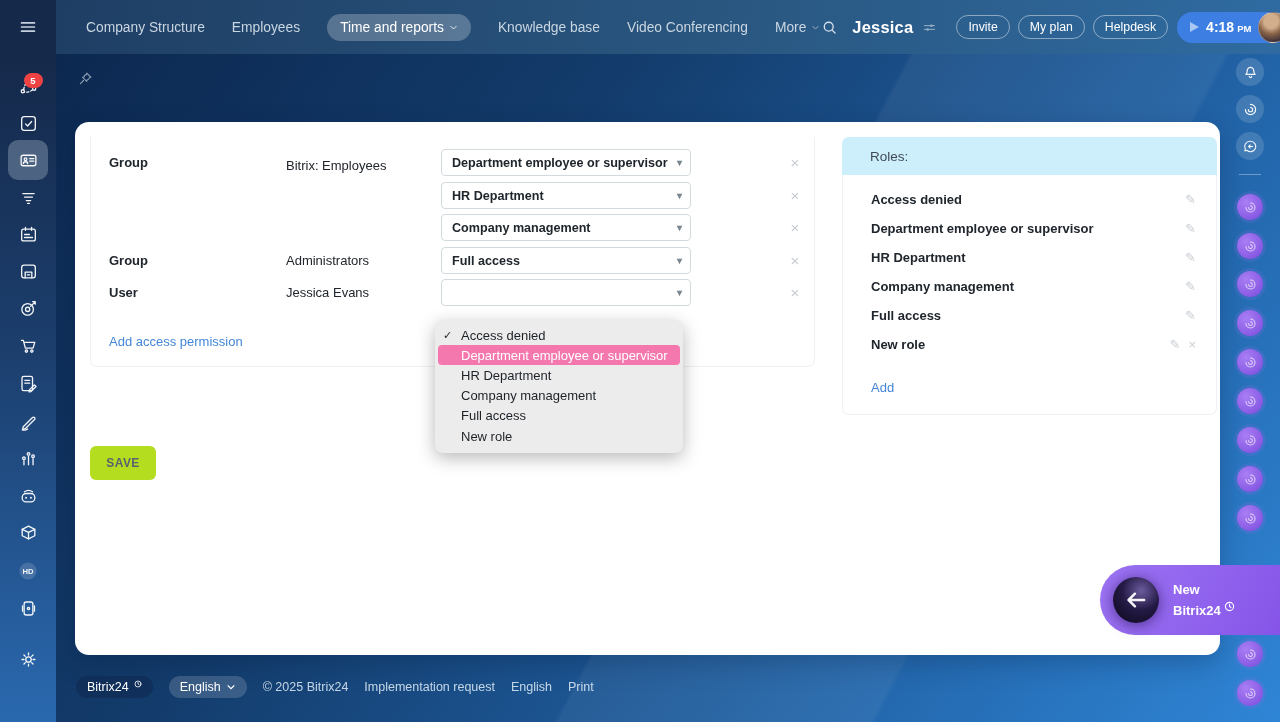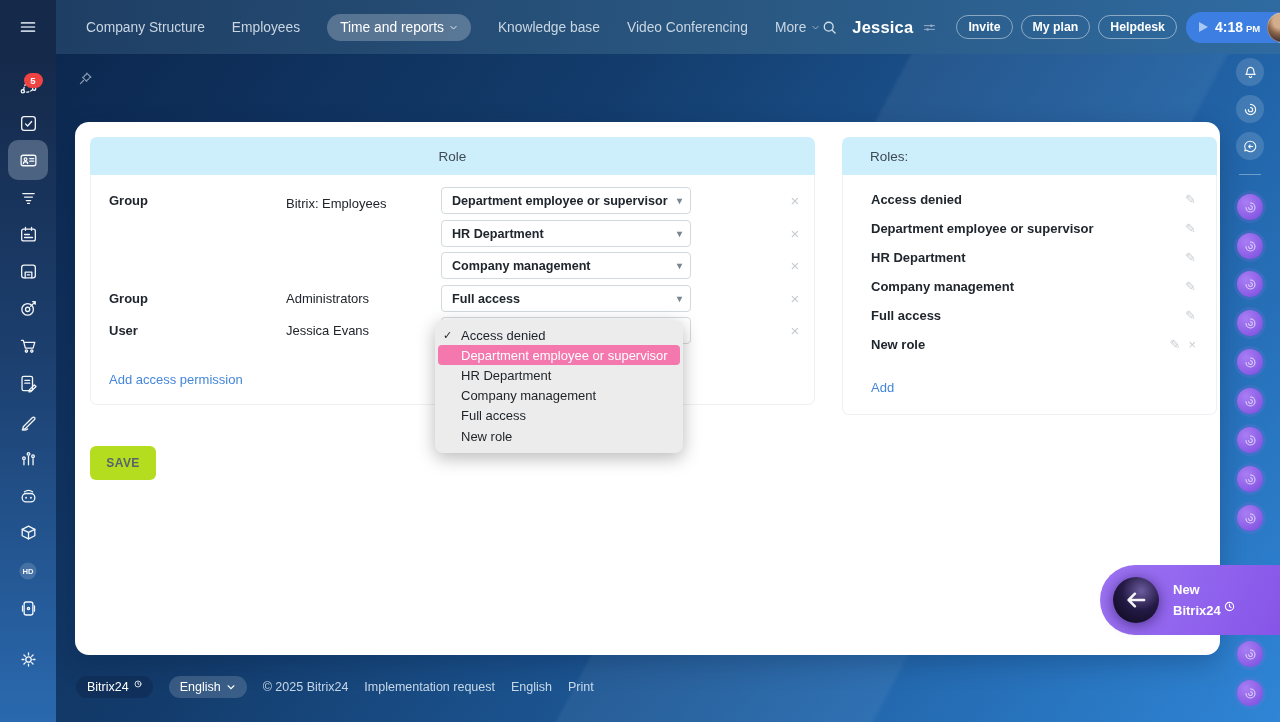--- a/index.html
+++ b/index.html
@@ -13,21 +13,21 @@
     background:linear-gradient(95deg,#1e3c62 0%,#29567f 55%,#2f6ba1 100%);
     display:flex;align-items:center;}
   .burger{width:56px;height:54px;flex:0 0 56px;background:#15294b;
     display:flex;align-items:center;justify-content:center;cursor:pointer;}
   .nav{display:flex;align-items:center;gap:27px;margin-left:30px;}
   .nav-item{color:#c9d6e2;font-size:13.8px;cursor:pointer;display:flex;align-items:center;gap:5px;white-space:nowrap;}
   .nav-item.active{background:rgba(255,255,255,.24);color:#fff;border-radius:17px;padding:6px 13px;}
   .top-right{margin-left:auto;display:flex;align-items:center;gap:9px;padding-right:12px;}
   .portal{color:#fff;font-weight:700;font-size:16.5px;letter-spacing:.2px;cursor:pointer;}
   .pillbtn{border:1px solid rgba(255,255,255,.45);color:#fff;font-size:12.3px;border-radius:13px;
-    padding:4px 11px;cursor:pointer;white-space:nowrap;background:transparent;font-family:inherit;font-weight:bold;}
+    padding:4px 11px;cursor:pointer;white-space:nowrap;background:transparent;font-family:inherit;}
   .timepill{background:#3c7ee2;border-radius:16px;height:31px;display:flex;align-items:center;
     gap:7px;padding:0 1px 0 13px;cursor:pointer;}
   .play{width:0;height:0;border-left:9px solid #a9c9f3;border-top:5.5px solid transparent;border-bottom:5.5px solid transparent;}
   .timetext{color:#fff;font-weight:700;font-size:14px;display:flex;align-items:baseline;}
   .mer{font-size:9.5px;margin-left:3px;font-weight:700;}
   .avatar{width:29px;height:29px;border-radius:50%;
     background:radial-gradient(circle at 42% 28%,#d3ae8d 0 26%,#8a6348 48%,#3a3038 78%,#1d1a22 100%);
     border:1px solid rgba(255,255,255,.35);}
   
   .sidebar{position:absolute;left:0;top:54px;bottom:0;width:56px;z-index:25;
@@ -310,21 +310,20 @@
   <span id="pinIcon" style="cursor:pointer;">
       <svg width="17" height="17" viewBox="0 0 24 24" fill="none" stroke="#93a5b9" stroke-width="1.6" stroke-linecap="round" stroke-linejoin="round" style="opacity:0.95;display:block">
         <path d="M13.8 4.4 l5.8 5.8 -2.2 .7 a3.6 3.6 0 0 1 -3 3 l-.7 2.2 -5.8 -5.8 2.2 -.7 a3.6 3.6 0 0 1 3 -3 z"></path>
         <path d="M9.2 14.8 L4.8 19.2"></path>
       </svg>
     </span>
 </h1>
 
 <div class="card">
   <section class="role-sec">
-    <div class="sec-head">Role</div>
     <div class="sec-body" id="roleBody">
         <div class="row-label" style="top: 12px;">Group</div>
         <div class="row-name" style="top: 15px;">Bitrix: Employees</div>
         <div class="sel" style="top: 12px;">
           <span>Department employee or supervisor</span>
           <span class="caret">▾</span>
         </div>
         <div class="xbtn" style="top: 12px;">×</div>
         <div class="sel" style="top: 45px;">
           <span>HR Department</span>

